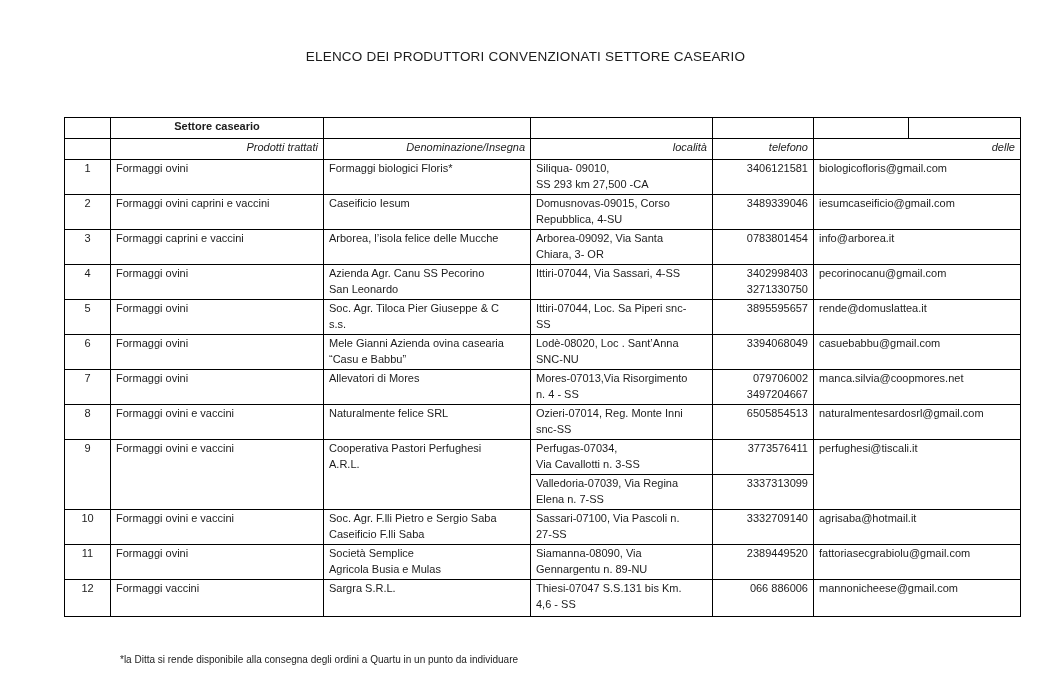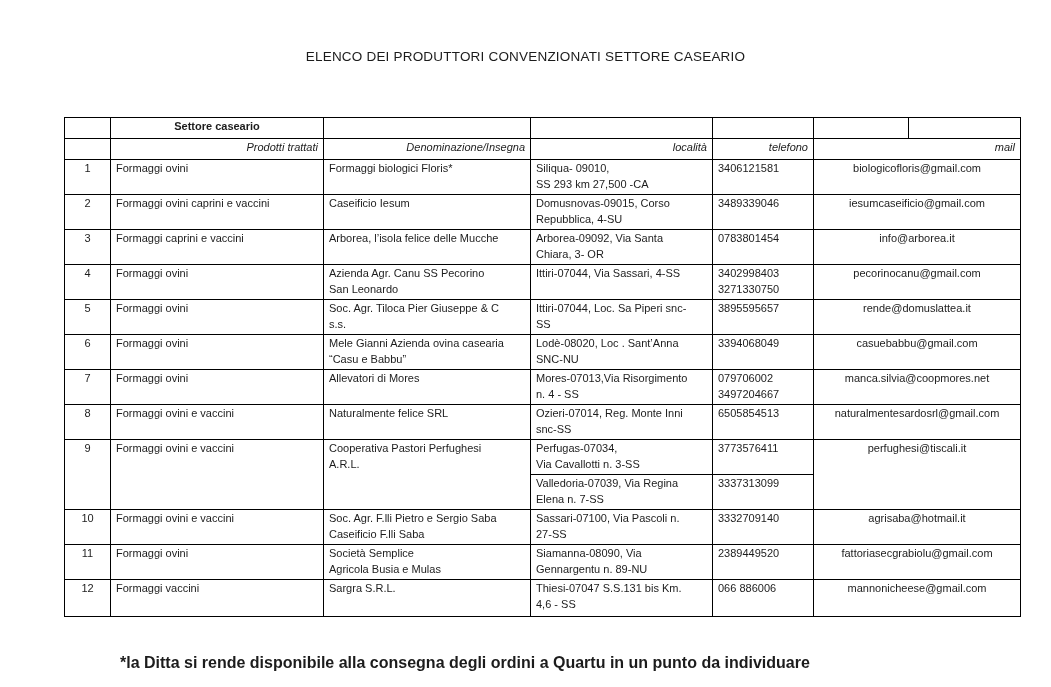--- a/index.html
+++ b/index.html
@@ -58,30 +58,29 @@
     padding: 0 2px;
   }
   td.col-hdr {
     font-style: italic;
     font-size: 12.5px;
     text-align: right;
     vertical-align: middle;
     padding: 0 2px;
   }
   td.c-num  { text-align: center; }
-  td.c-tel  { text-align: left; }
-  td.c-mail { text-align: center; }
+  td.c-tel  { text-align: right; }
+  td.c-mail { }
   td.v-mid  { vertical-align: middle; }
   .footnote {
     position: absolute;
     left: 120px;
     top: 654px;
-    font-size: 16px;
+    font-size: 10px;
     color: #1c1c1c;
-    font-weight: bold;
   }
 </style>
 </head>
 <body>
 
 <div class="page">
 
   <div class="doc-title">ELENCO DEI PRODUTTORI CONVENZIONATI SETTORE CASEARIO</div>
 
   <table class="producers">
@@ -105,21 +104,21 @@
       <td></td>
       <td></td>
     </tr>
 
     <tr class="h-hdr">
       <td class="col-hdr"></td>
       <td class="col-hdr">Prodotti trattati</td>
       <td class="col-hdr">Denominazione/Insegna</td>
       <td class="col-hdr">località</td>
       <td class="col-hdr">telefono</td>
-      <td class="col-hdr" colspan="2">mail</td>
+      <td class="col-hdr" colspan="2">delle</td>
     </tr>
 
     <tr class="h-std">
       <td class="c-num">1</td>
       <td>Formaggi ovini</td>
       <td>Formaggi biologici Floris*</td>
       <td>Siliqua- 09010,
 SS 293 km 27,500 -CA</td>
       <td class="c-tel">3406121581</td>
       <td class="c-mail" colspan="2">biologicofloris@gmail.com</td>

